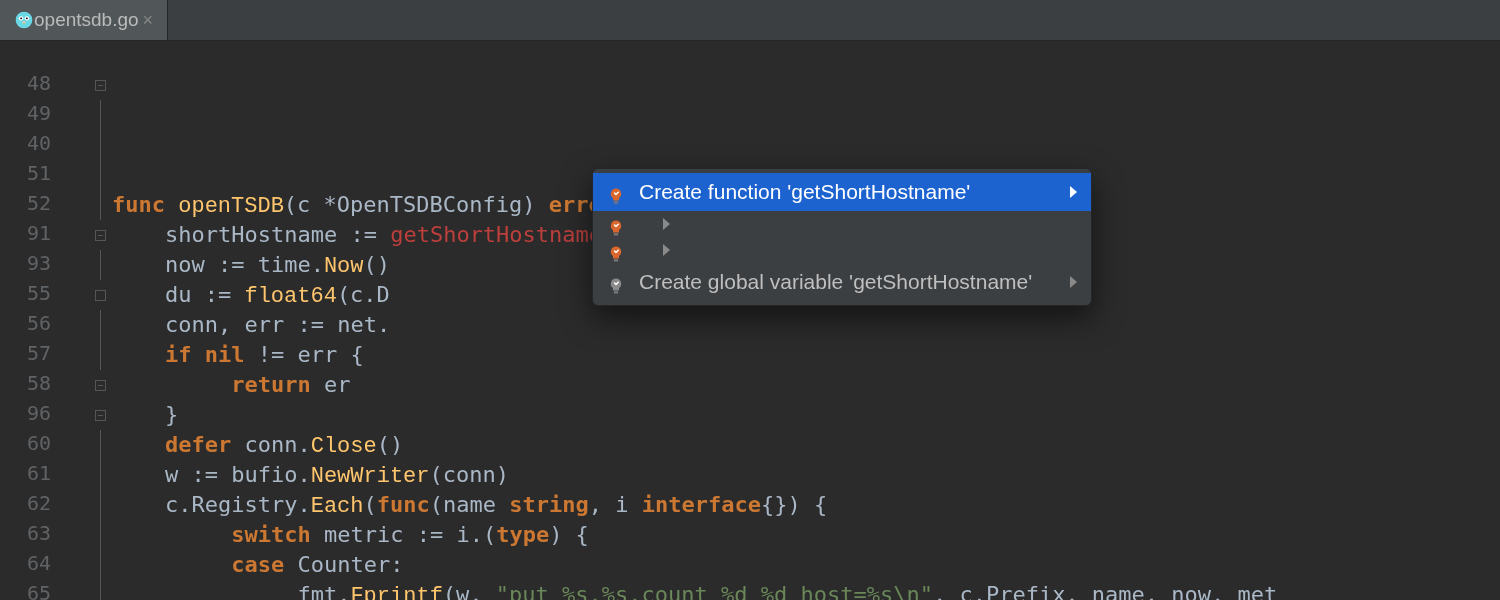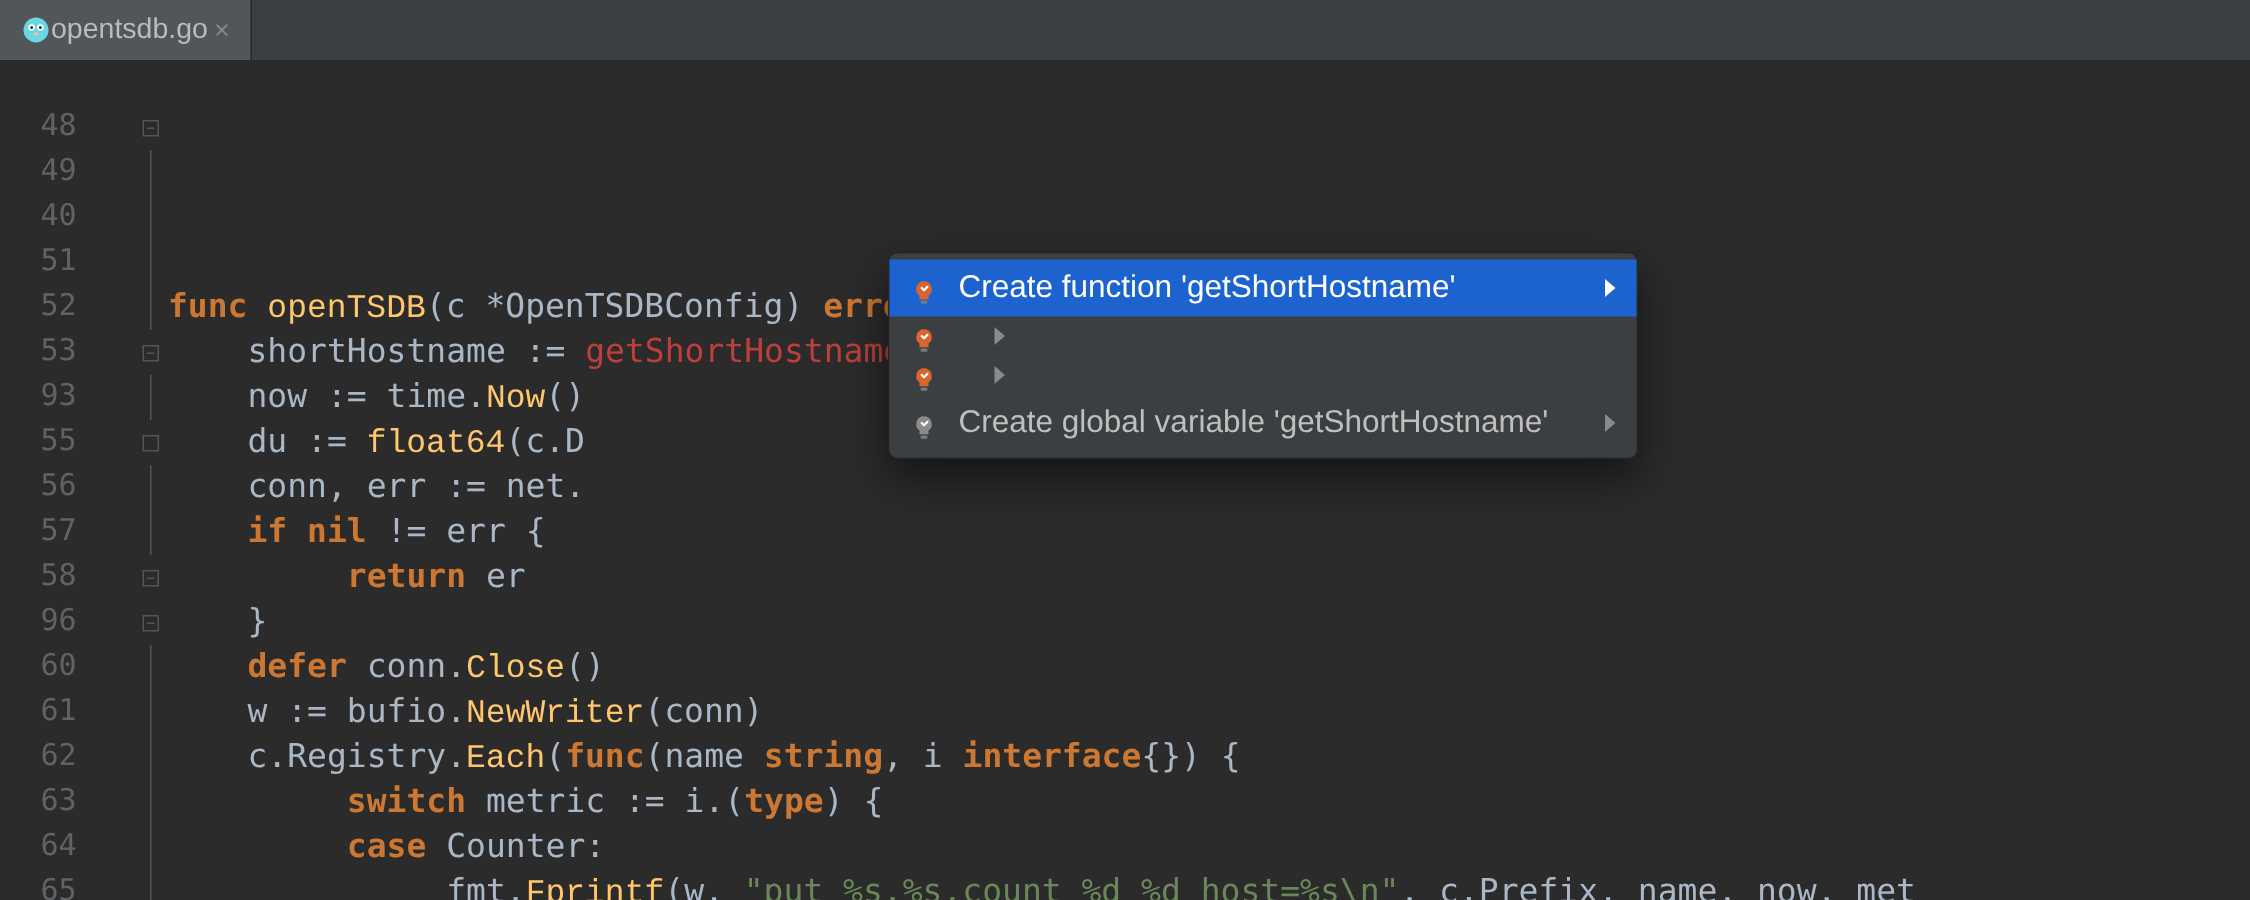--- a/index.html
+++ b/index.html
@@ -162,21 +162,21 @@
   </div>
 </div>
 
 <div class="editor">
   <div class="gutter" id="gutter">
       <div>48</div>
       <div>49</div>
       <div>40</div>
       <div>51</div>
       <div>52</div>
-      <div>53</div>
+      <div>91</div>
       <div>93</div>
       <div>55</div>
       <div>56</div>
       <div>57</div>
       <div>58</div>
       <div>96</div>
       <div>60</div>
       <div>61</div>
       <div>62</div>
       <div>63</div>

